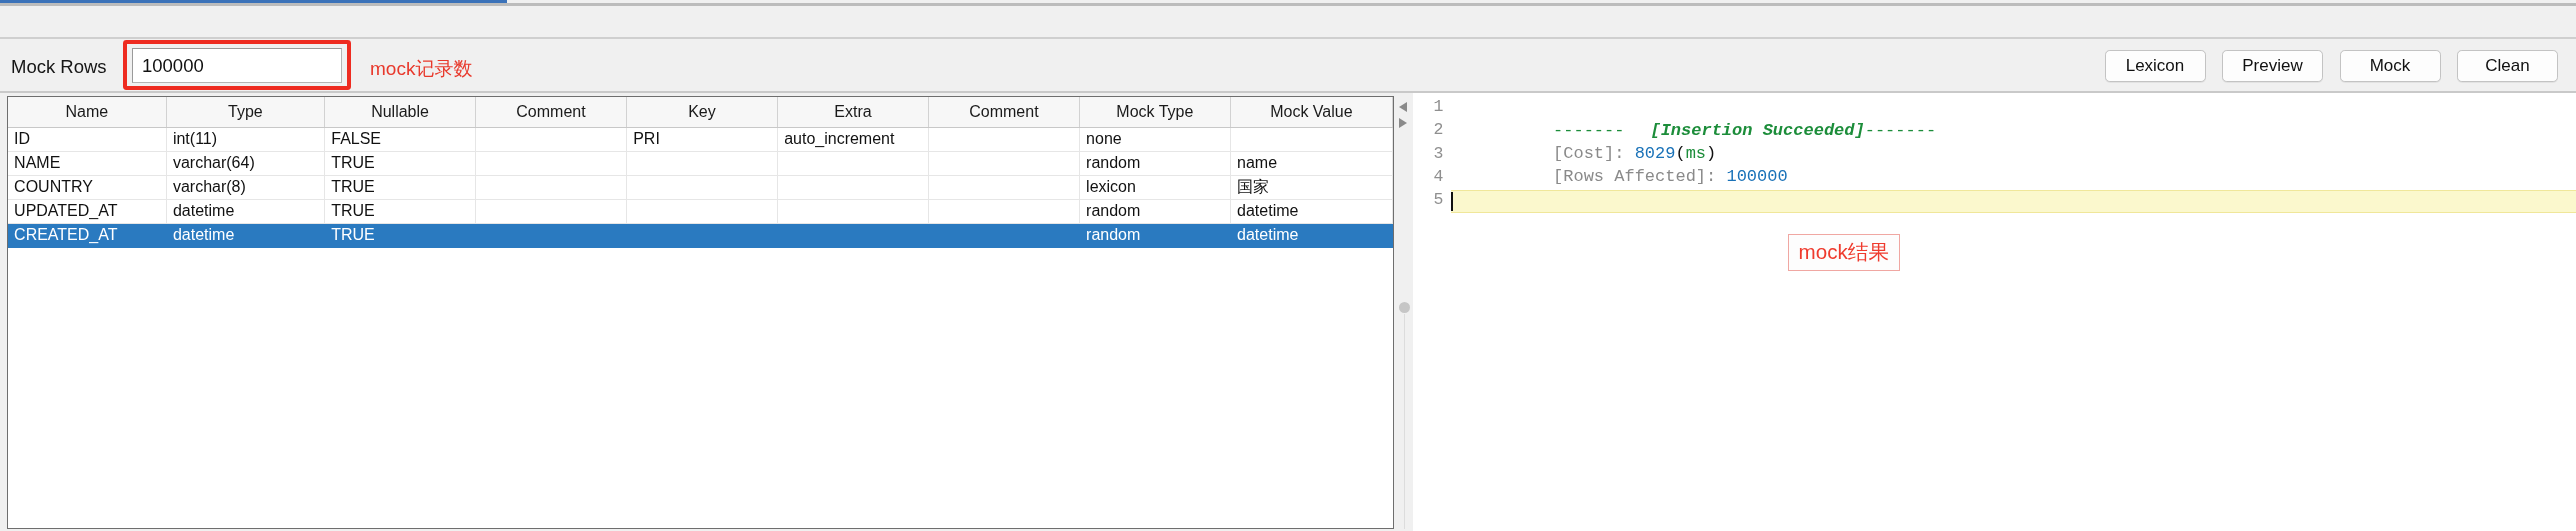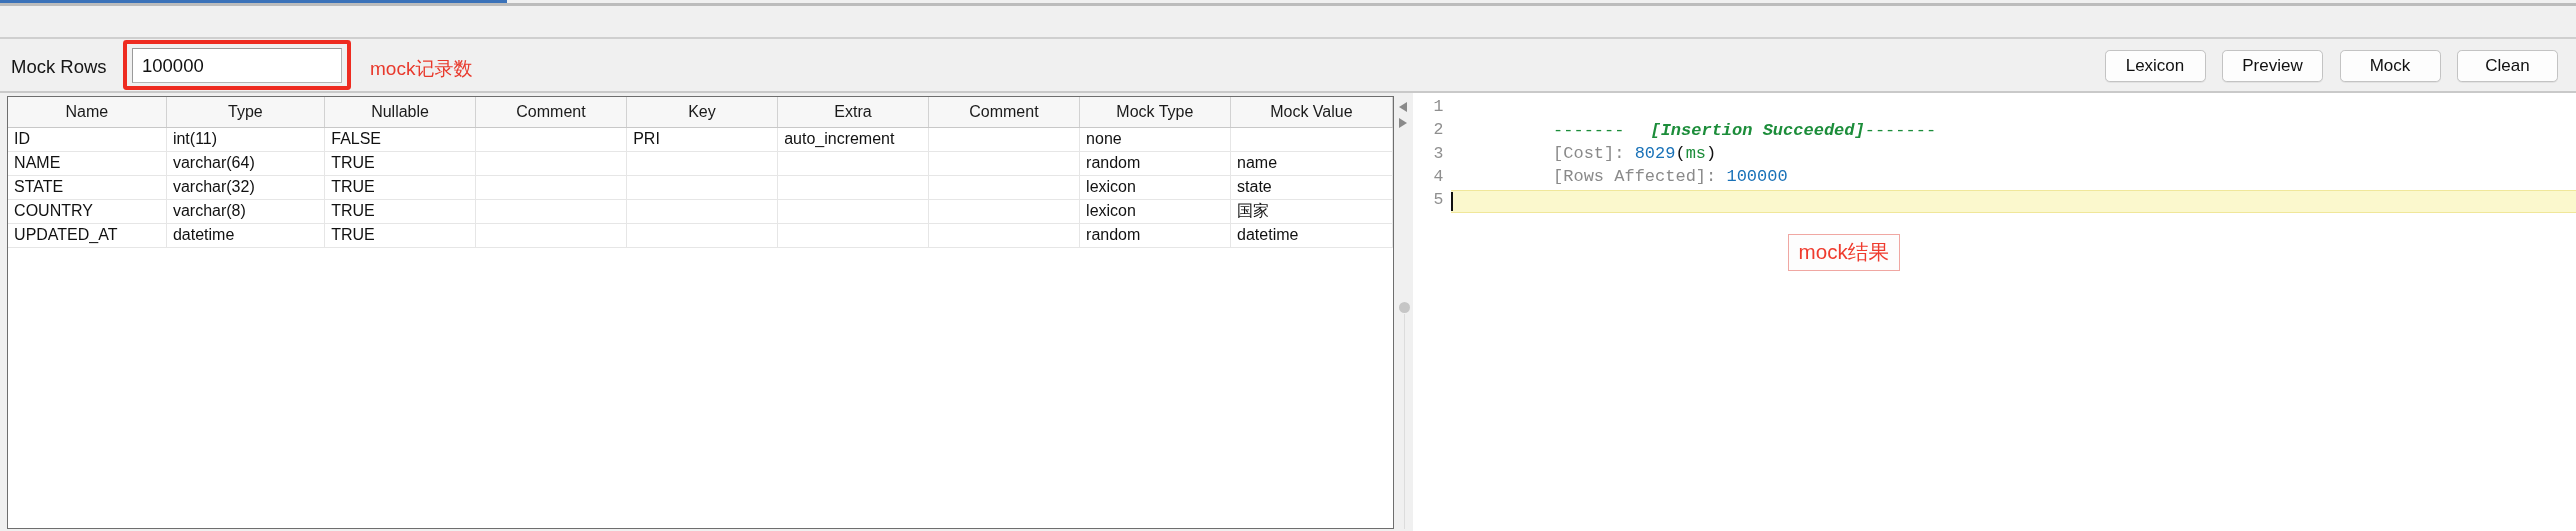--- a/index.html
+++ b/index.html
@@ -222,43 +222,43 @@
             <td>varchar(64)</td>
             <td>TRUE</td>
             <td></td>
             <td></td>
             <td></td>
             <td></td>
             <td>random</td>
             <td>name</td>
           </tr>
           <tr>
-            <td>STATE</td>
-            <td>varchar(32)</td>
-            <td>TRUE</td>
-            <td></td>
-            <td></td>
-            <td></td>
-            <td></td>
-            <td>lexicon</td>
-            <td>state</td>
-          </tr>
-          <tr>
             <td>COUNTRY</td>
             <td>varchar(8)</td>
             <td>TRUE</td>
             <td></td>
             <td></td>
             <td></td>
             <td></td>
             <td>lexicon</td>
             <td>国家</td>
           </tr>
           <tr>
             <td>UPDATED_AT</td>
+            <td>datetime</td>
+            <td>TRUE</td>
+            <td></td>
+            <td></td>
+            <td></td>
+            <td></td>
+            <td>random</td>
+            <td>datetime</td>
+          </tr>
+          <tr class="sel">
+            <td>CREATED_AT</td>
             <td>datetime</td>
             <td>TRUE</td>
             <td></td>
             <td></td>
             <td></td>
             <td></td>
             <td>random</td>
             <td>datetime</td>
           </tr>
         </tbody>

